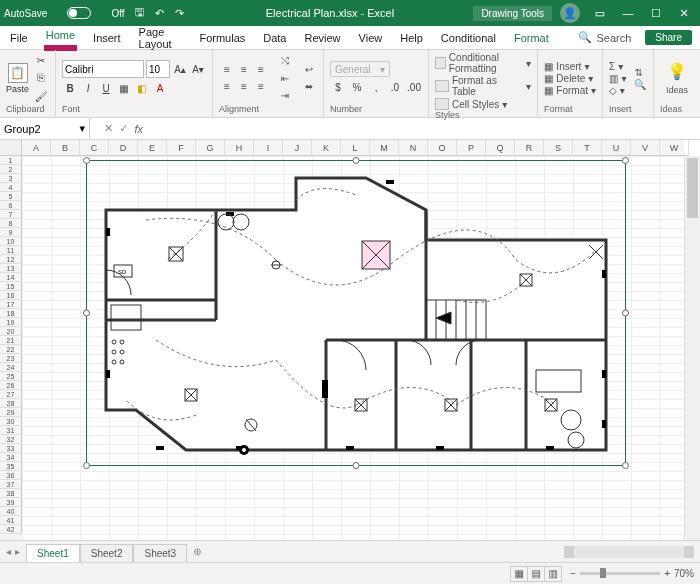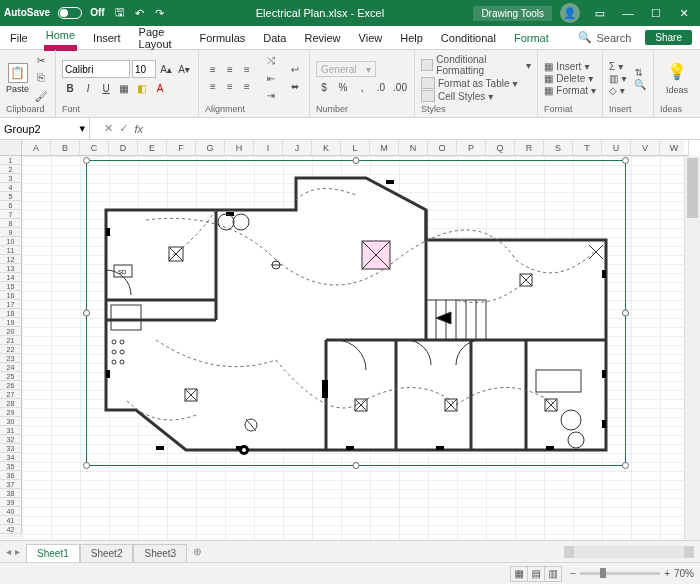--- a/index.html
+++ b/index.html
@@ -1,19 +1,19 @@
 <!DOCTYPE html>
 <html><head>
 <meta charset="utf-8">
 <style>
 * { box-sizing: border-box; margin: 0; padding: 0; font-family: 'Segoe UI', Tahoma, sans-serif; }
 body { background: #fff; width: 700px; height: 584px; overflow: hidden; font-size: 11px; }
 
 .titlebar { background: #187946; height: 26px; display: flex; align-items: center; color: #fff; padding: 0 4px; }
-.titlebar .autosave { display: flex; align-items: flex-start; gap: 8px; font-size: 10px; font-weight: bold; }
+.titlebar .autosave { display: flex; align-items: center; gap: 20px; font-size: 10px; }
 .titlebar .autosave .toggle { width: 24px; height: 12px; border: 1px solid #fff; border-radius: 6px; position: relative; }
 .titlebar .autosave .toggle::after { content:''; position:absolute; width:8px; height:8px; background:#fff; border-radius:50%; top:1px; left:1px; }
 .titlebar .qat { display:flex; gap:6px; margin-left:8px; }
 .titlebar .qat span { width:14px; height:14px; display:flex; align-items:center; justify-content:center; font-size:11px; }
 .titlebar .center { flex:1; text-align:center; font-size:11px; }
 .titlebar .right { display:flex; align-items:center; gap:8px; }
 .titlebar .right .ctx { background:#3d8b62; padding:2px 8px; font-size:10px; }
 .titlebar .right .avatar { width:20px; height:20px; border-radius:50%; background:#6fa287; display:flex; align-items:center; justify-content:center; }
 .titlebar .right .winbtns { display:flex; gap:4px; }
 .titlebar .right .winbtns span { width:24px; text-align:center; }
@@ -154,21 +154,21 @@
         <span class="smallbtn">🖌</span>
       </div>
     </div>
     <div class="label">Clipboard</div>
   </div>
 
   <div class="group">
     <div class="body">
       <div class="font-box">
         <div class="row">
-          <input style="width: 68px;" value="Calibri">
+          <input style="width: 82px;" value="Calibri">
           <input style="width: 24px;" value="10">
           <span class="smallbtn">A▴</span>
           <span class="smallbtn">A▾</span>
         </div>
         <div class="row">
           <span class="smallbtn">
               <b>B</b>
             </span>
           <span class="smallbtn">
               <i>I</i>

